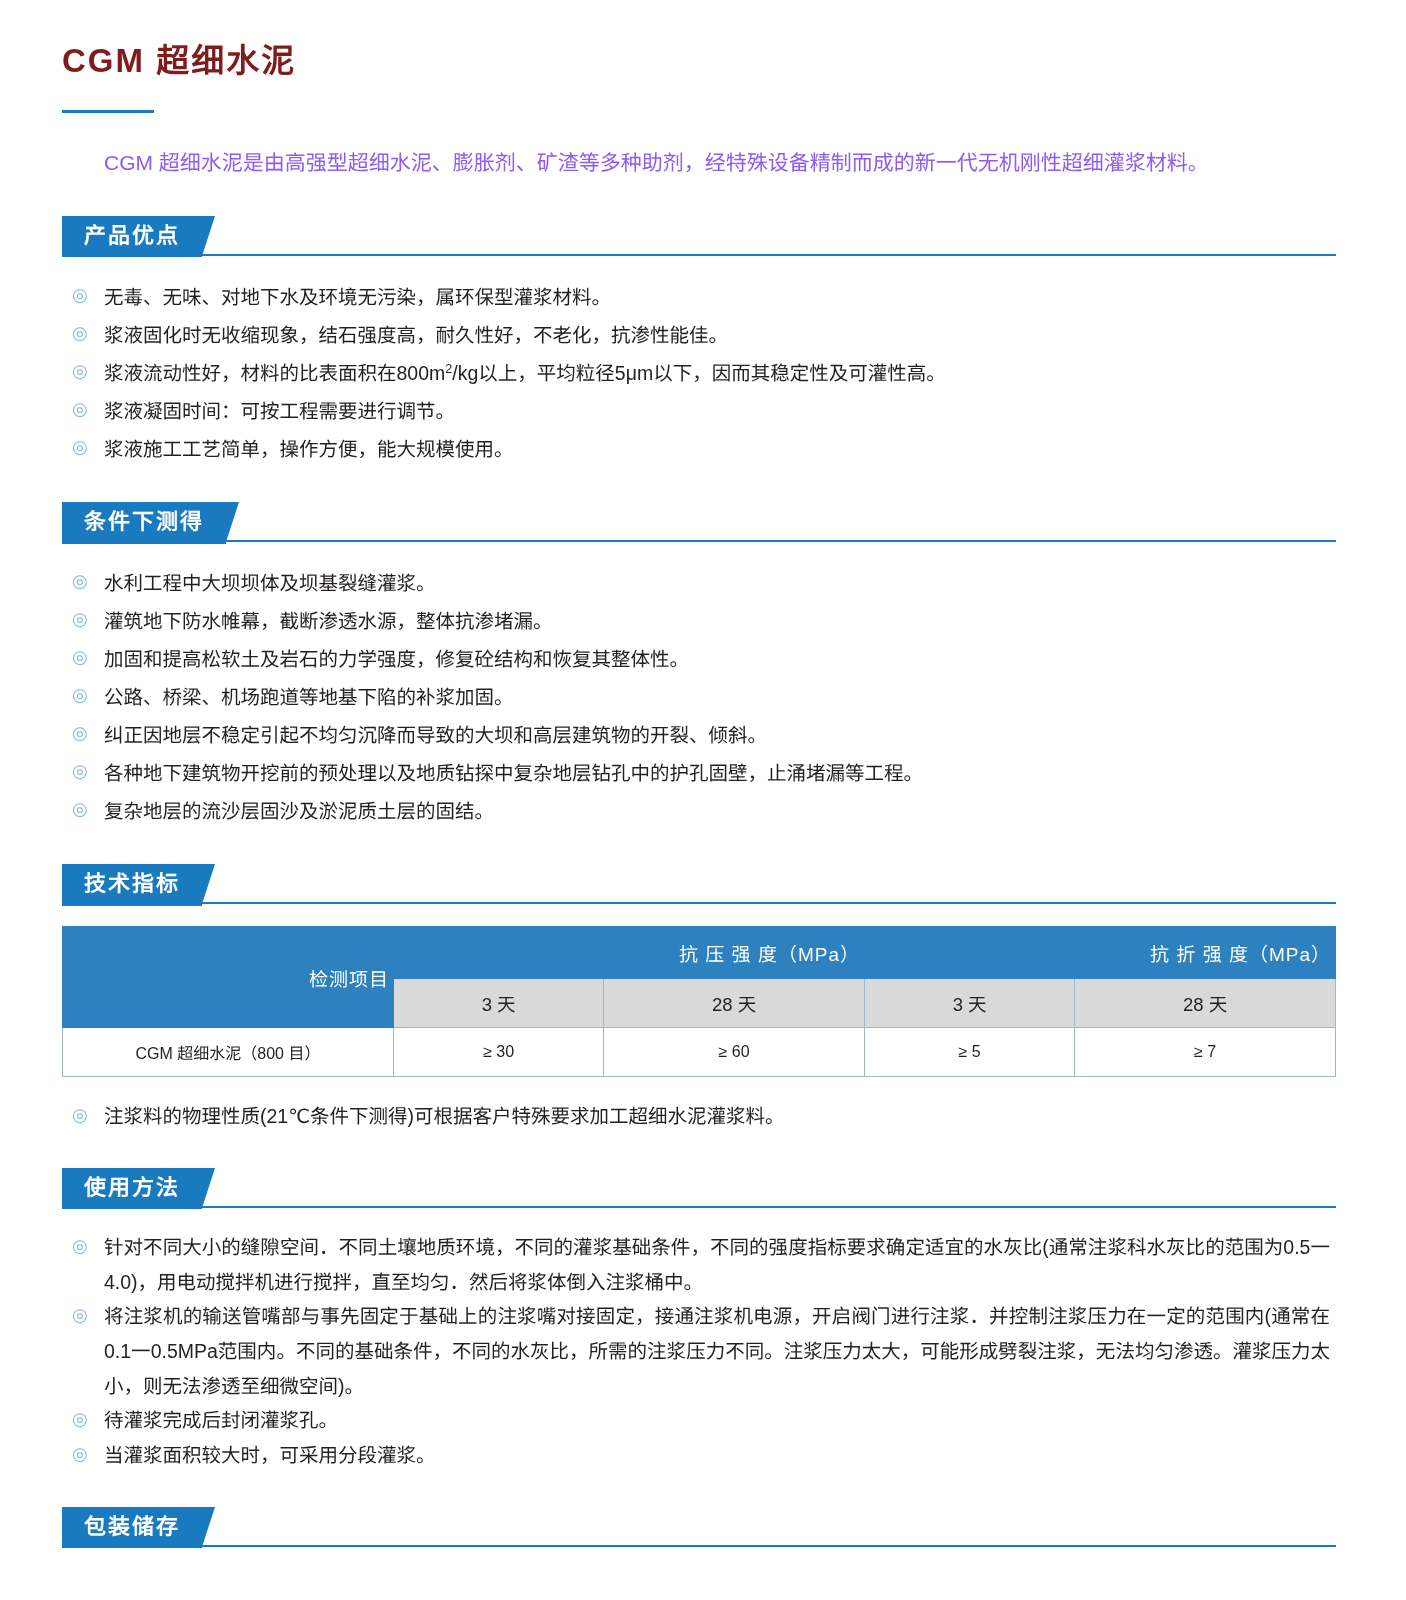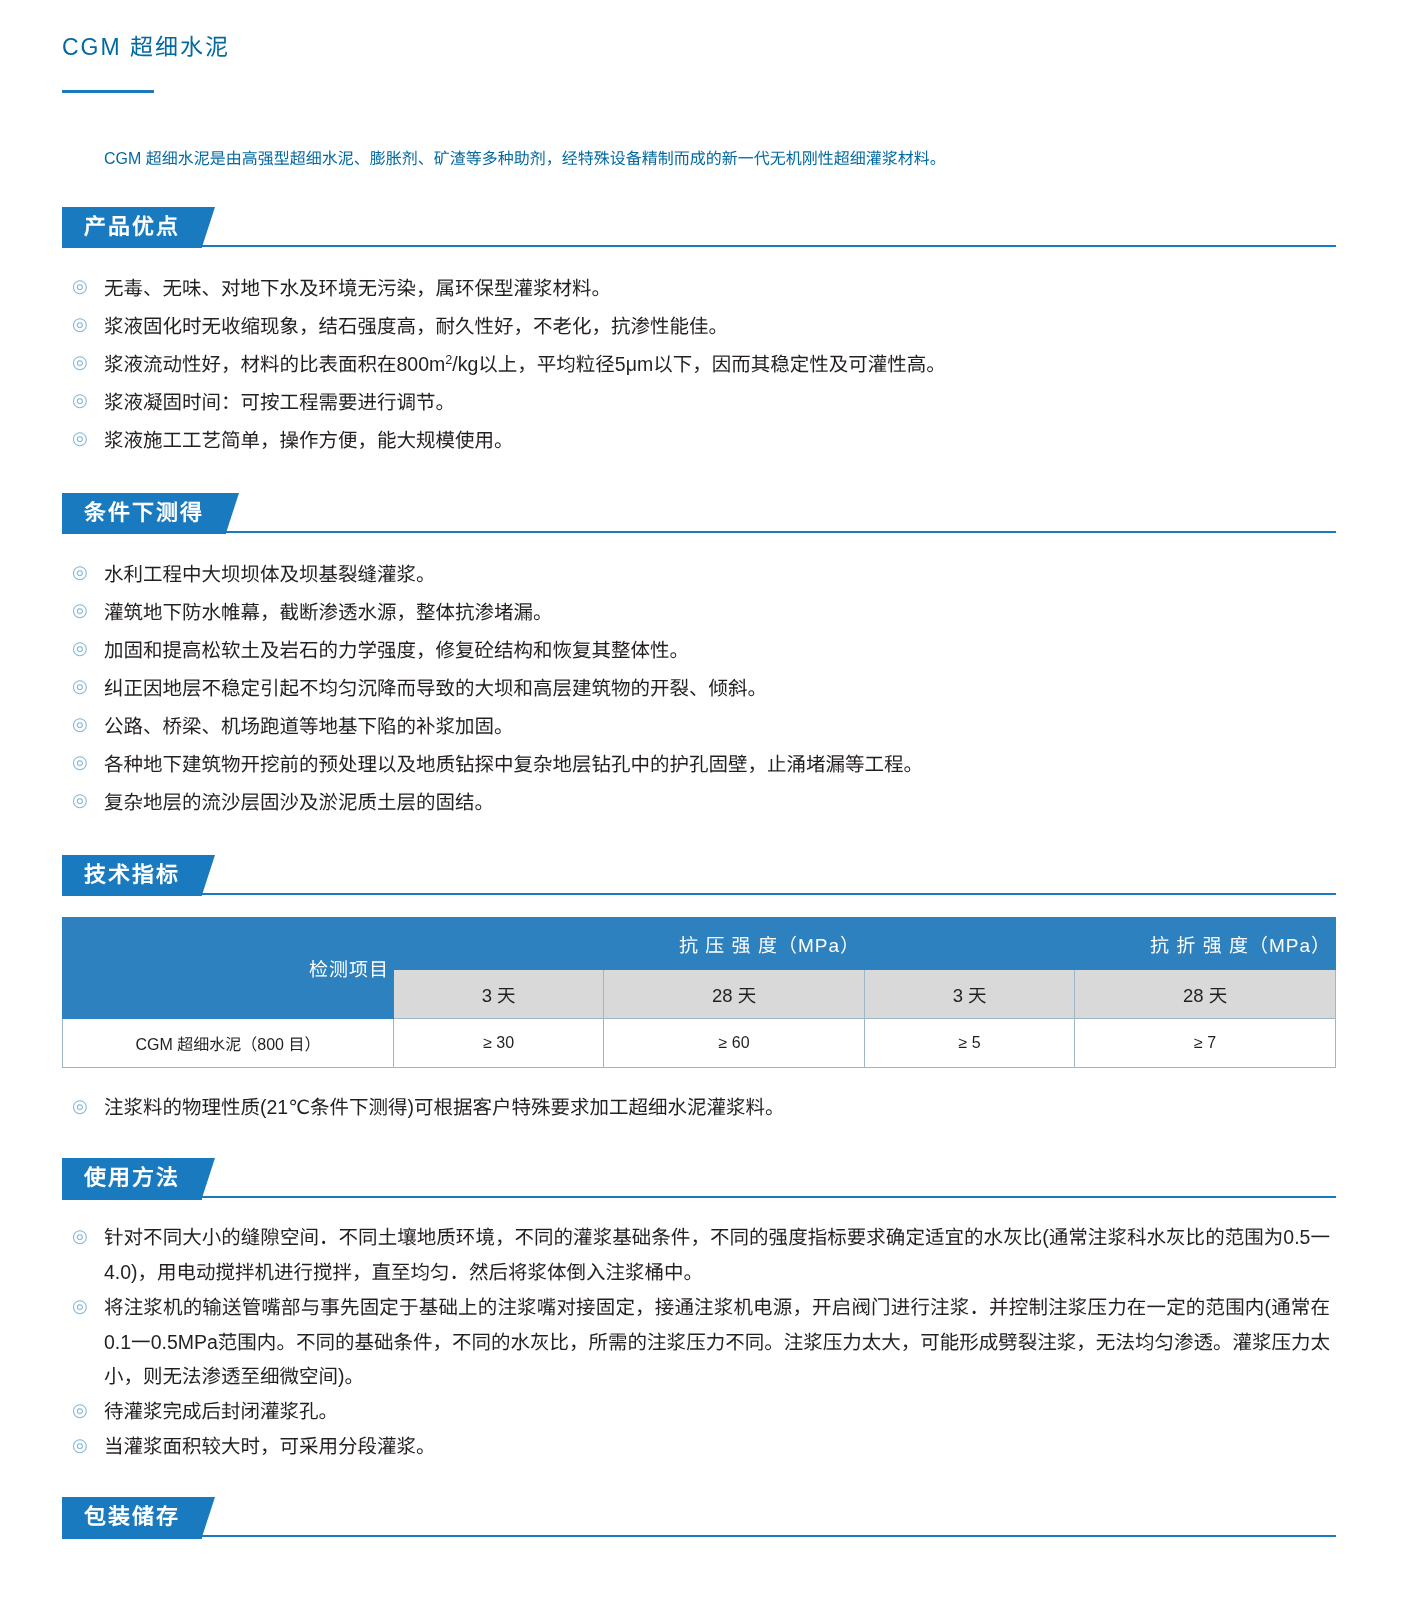--- a/index.html
+++ b/index.html
@@ -18,40 +18,40 @@
   .page {
     position: relative;
     width: 1406px;
     min-height: 1600px;
     box-sizing: border-box;
     padding: 0 70px 0 62px;
   }
 
   
   .doc-title {
-    font-size: 23px;
-    font-weight: normal;
-    color: #0369a1;
+    font-size: 33px;
+    font-weight: bold;
+    color: #7f1d1d;
     letter-spacing: 2px;
     padding-top: 16px;
     line-height: 1.4;
   }
   .title-rule {
     width: 92px;
     height: 3px;
     background: #1a7abf;
     margin-top: 26px;
   }
 
   
   .intro {
-    font-size: 16px;
+    font-size: 21px;
     line-height: 1.75;
-    color: #0369a1;
-    margin-top: 52px;
+    color: #8b5cf6;
+    margin-top: 32px;
     padding-left: 42px;
     padding-right: 10px;
   }
 
   
   .section {
     margin-top: 34px;
   }
   .section-head {
     position: relative;
@@ -180,22 +180,22 @@
 
   <div class="section">
     <div class="section-head">
       <span class="sec-tag">条件下测得</span>
       <span class="sec-rule"></span>
     </div>
     <ul class="bullets">
       <li>水利工程中大坝坝体及坝基裂缝灌浆。</li>
       <li>灌筑地下防水帷幕，截断渗透水源，整体抗渗堵漏。</li>
       <li>加固和提高松软土及岩石的力学强度，修复砼结构和恢复其整体性。</li>
+      <li>公路、桥梁、机场跑道等地基下陷的补浆加固。</li>
       <li>纠正因地层不稳定引起不均匀沉降而导致的大坝和高层建筑物的开裂、倾斜。</li>
-      <li>公路、桥梁、机场跑道等地基下陷的补浆加固。</li>
       <li>各种地下建筑物开挖前的预处理以及地质钻探中复杂地层钻孔中的护孔固壁，止涌堵漏等工程。</li>
       <li>复杂地层的流沙层固沙及淤泥质土层的固结。</li>
     </ul>
   </div>
 
   <div class="section">
     <div class="section-head">
       <span class="sec-tag">技术指标</span>
       <span class="sec-rule"></span>
     </div>

